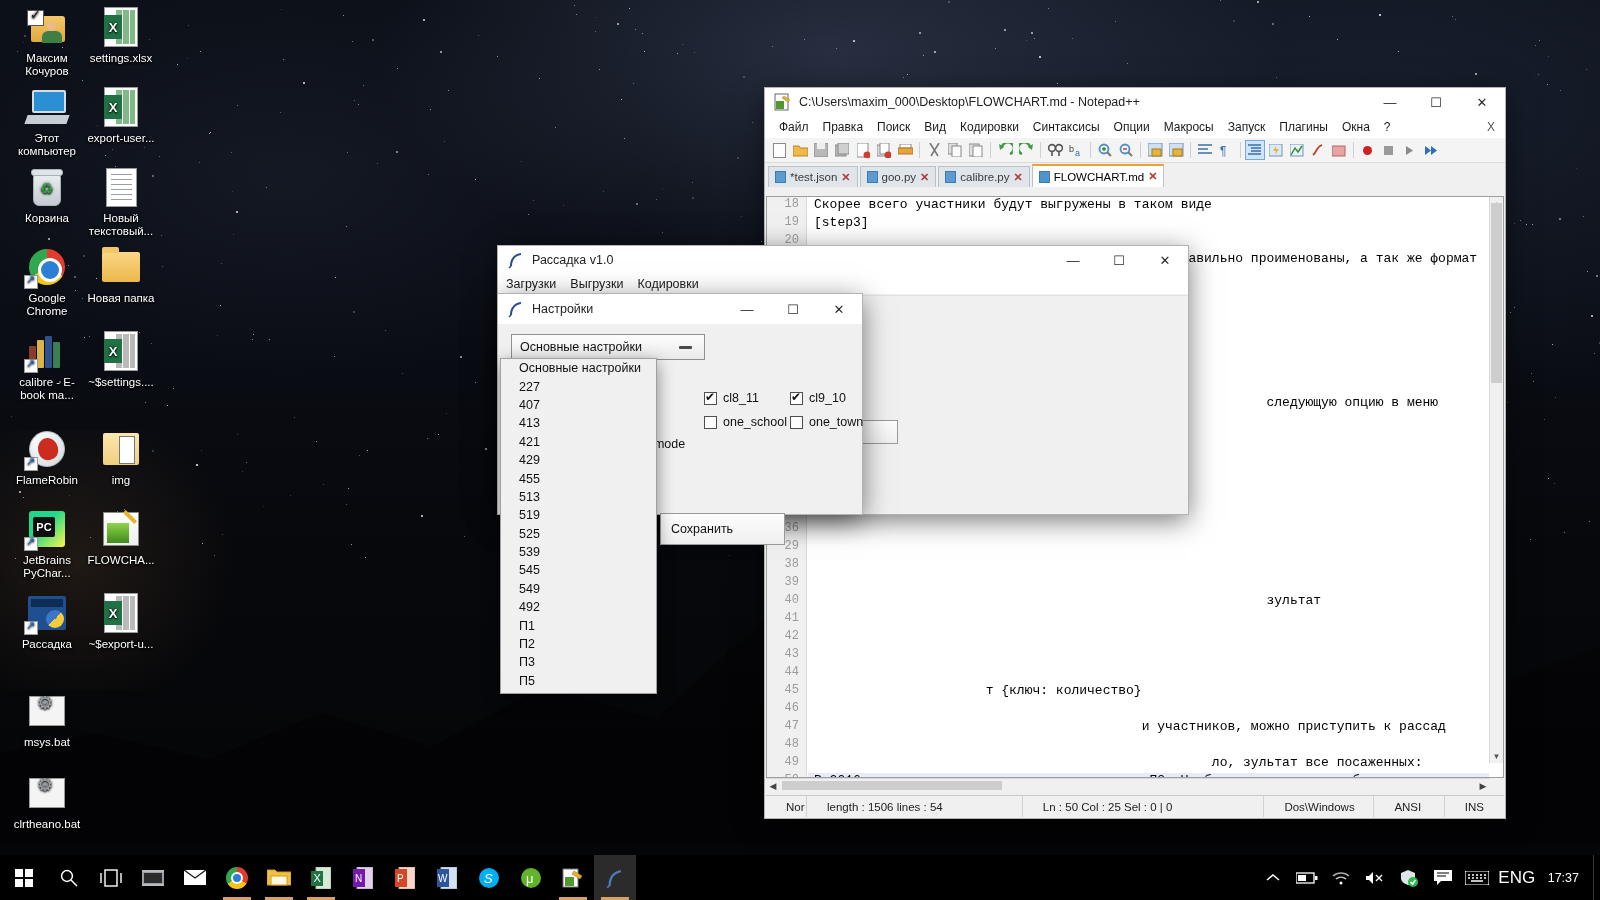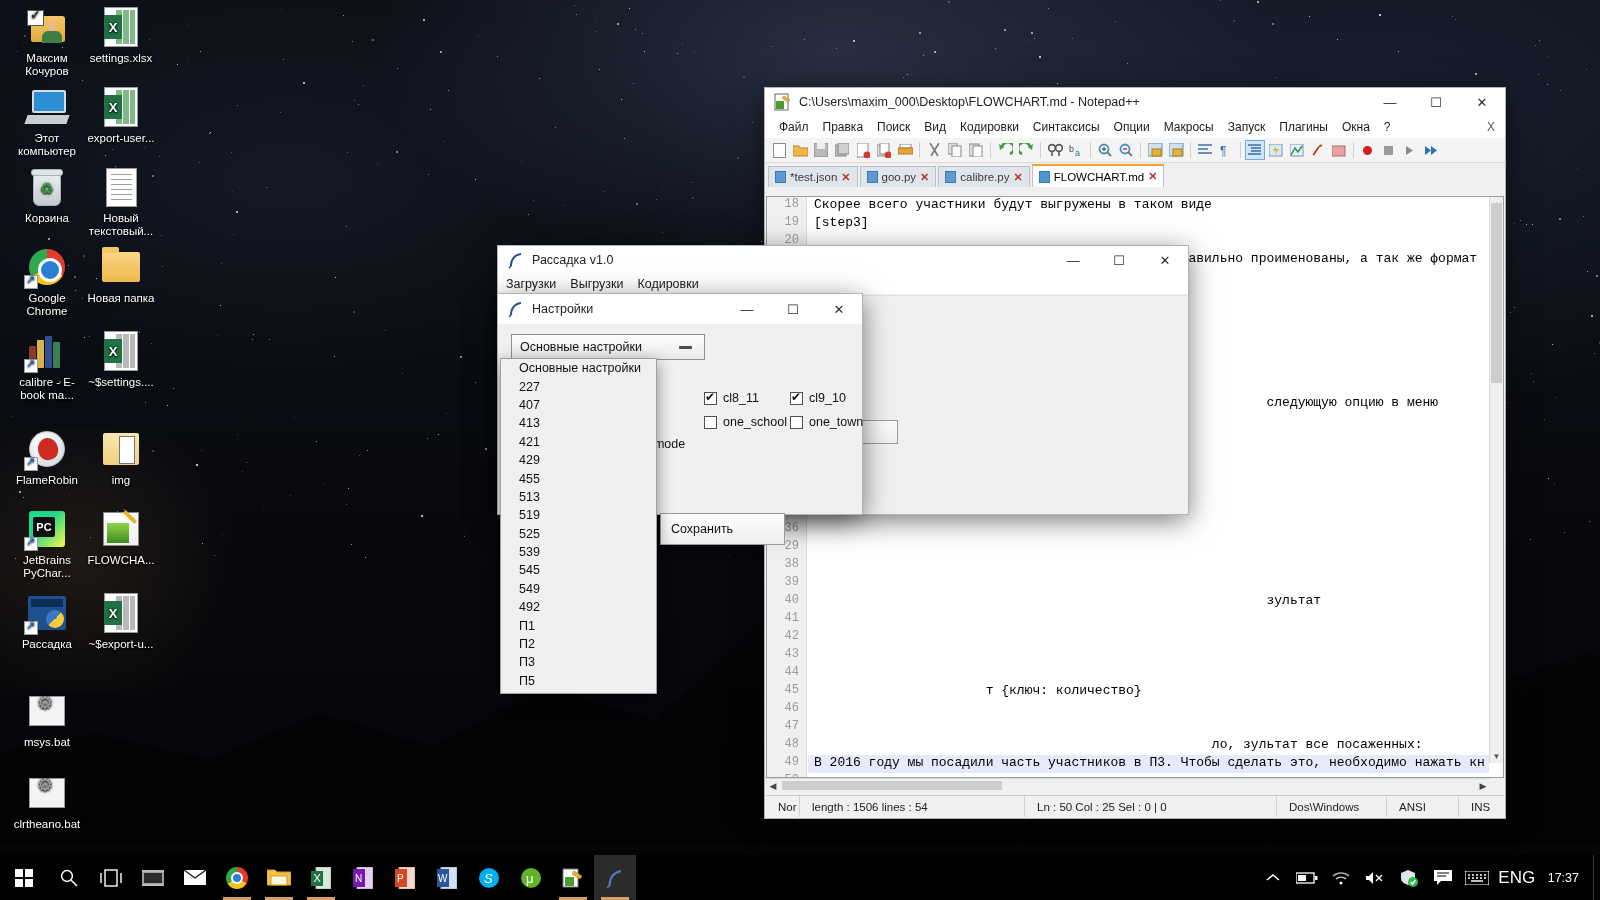--- a/index.html
+++ b/index.html
@@ -145,21 +145,21 @@
   #vscroll { position:absolute; right:0; top:0; bottom:14px; width:14px; background:#f0f0f0; border-left:1px solid #d8d8d8; }
   #vscroll .thumb{ position:absolute; left:1px; right:1px; top:6px; height:180px; background:#cdcdcd; }
   #vscroll .arrU, #vscroll .arrD{ position:absolute; left:0; right:0; height:14px; display:flex; align-items:center; justify-content:center; font-size:8px; color:#555; }
   #vscroll .arrU{ top:0;} #vscroll .arrD{ bottom:0;}
   #hscroll { position:absolute; left:1px; right:15px; bottom:26px; height:14px; background:#f0f0f0; border-top:1px solid #d8d8d8; display:flex; align-items:center;}
   #hscroll .thumb{ position:absolute; left:16px; width:220px; top:2px; bottom:2px; background:#cdcdcd; }
   #hscroll .arl,#hscroll .arr{ width:14px; text-align:center; font-size:9px; color:#444; }
   #hscroll .arr{ position:absolute; right:0; }
   #npp-status { position:absolute; left:1px; right:1px; bottom:1px; height:22px; display:flex;
                 align-items:center; background:#f0f0f0; border-top:1px solid #c8c8c8; font-size:11.5px; color:#222; }
-  #npp-status .cell { padding:0 12px; height:100%; display:flex; align-items:center; border-right:1px solid #d2d2d2; white-space:nowrap;}
+  #npp-status .cell { padding:0 20px; height:100%; display:flex; align-items:center; border-right:1px solid #d2d2d2; white-space:nowrap;}
 
   
   #rassadka { left:498px; top:246px; width:690px; height:268px; }
   #rassadka .titlebar { height:28px; }
   #ras-menu { height:20px; display:flex; align-items:center; padding-left:8px; font-size:12.5px; color:#1b1b1b; gap:14px; background:#fff;}
   #ras-body { position:absolute; left:1px; right:1px; top:49px; bottom:1px; background:#f0f0f0; border-top:1px solid #e2e2e2;}
   .ras-text { position:absolute; font:13px "Liberation Mono", monospace; color:#111; white-space:pre; }
   .btn {
     background:linear-gradient(180deg,#fdfdfd,#efefef); border:1px solid #9a9a9a;
     font-size:12.5px; color:#111; display:flex; align-items:center; padding:0 10px;
@@ -1072,20 +1072,21 @@
           <div class="cline">&nbsp;</div>
           <div class="cline">&nbsp;</div>
           <div class="cline">&nbsp;</div>
           <div class="cline">                                                          зультат</div>
           <div class="cline">&nbsp;</div>
           <div class="cline">&nbsp;</div>
           <div class="cline">&nbsp;</div>
           <div class="cline">&nbsp;</div>
           <div class="cline">                      т {ключ: количество}</div>
           <div class="cline">&nbsp;</div>
+          <div class="cline">                                          и участников, можно приступить к рассад</div>
           <div class="cline">&nbsp;</div>
           <div class="cline">                                                   ло, зультат все посаженных:</div>
           <div class="cline hl">В 2016 году мы посадили часть участников в П3. Чтобы сделать это, необходимо нажать кн</div>
         </div>
       <div id="vscroll">
         <div class="arrU">▲</div>
         <div class="thumb"></div>
         <div class="arrD">▼</div>
       </div>
     </div>

